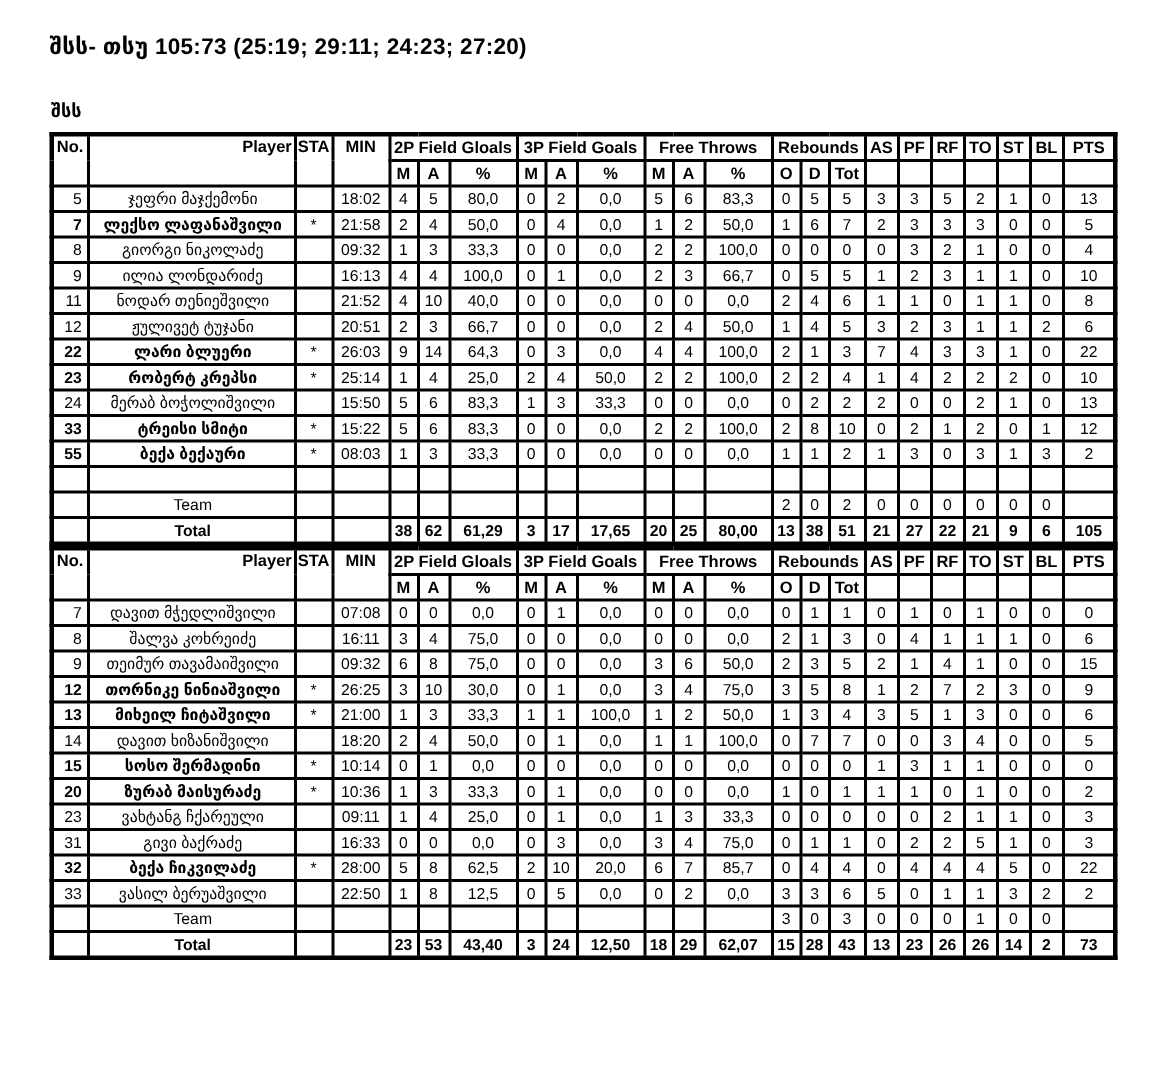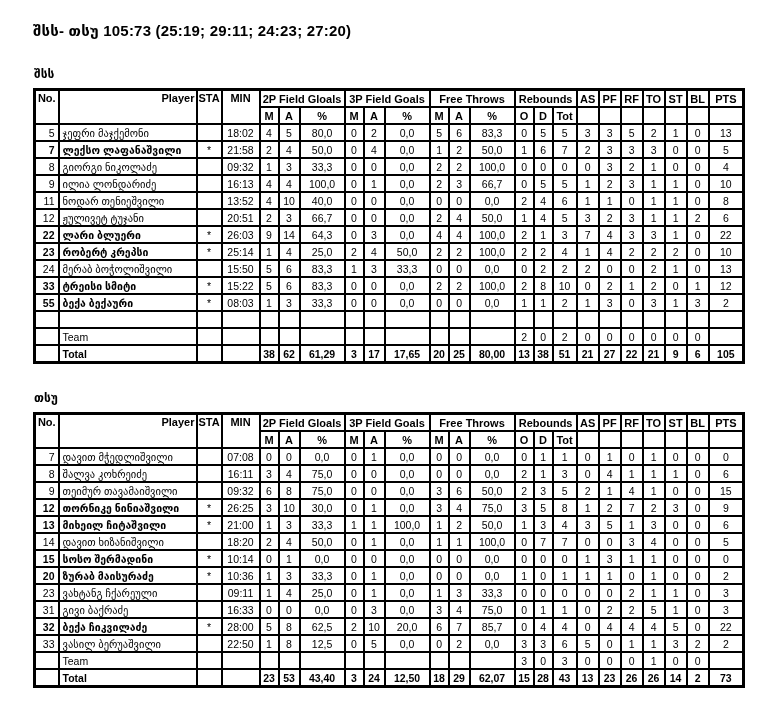--- a/index.html
+++ b/index.html
@@ -7,21 +7,21 @@
   .page{padding:22px 14px 0 33px;}
   .title{font-size:15px;font-weight:bold;margin:0;letter-spacing:.2px;}
   .team-label{font-size:12px;font-weight:bold;margin:27px 0 7px 1px;}
   table{border-collapse:collapse;table-layout:fixed;width:704px;border:3px solid #000;}
   th,td{border:2px solid #000;overflow:hidden;white-space:nowrap;}
   thead th{font-size:11px;font-weight:bold;text-align:center;padding:0 1px;height:15px;}
   thead th.tall{vertical-align:top;padding-top:1px;}
   thead th.c1{text-align:right;}
   tbody td{height:15px;font-size:10.5px;text-align:center;padding:0 1px;}
   tbody td.c0{text-align:right;padding-right:3px;}
-  tbody td.c1{text-align:left;padding-left:3px;}
+  tbody td.c1{text-align:center;padding-left:3px;}
   tr.starter td.c0,tr.starter td.c1{font-weight:bold;}
   tr.total td{font-weight:bold;}
   col.w-no{width:24px}col.w-player{width:138px}col.w-sta{width:25px}col.w-min{width:38px}
   col.w-m{width:19px}col.w-a{width:21px}col.w-pct{width:45px}
   col.w-o{width:19px}col.w-d{width:19px}col.w-tot{width:24px}
   col.w-s{width:22px}col.w-pts{width:35px}
 </style>
 </head>
 <body>
 
@@ -194,21 +194,21 @@
             <td class="c18">3</td>
             <td class="c19">1</td>
             <td class="c20">1</td>
             <td class="c21">0</td>
             <td class="c22">10</td>
           </tr>
           <tr>
             <td class="c0">11</td>
             <td class="c1">ნოდარ თენიეშვილი</td>
             <td class="c2"></td>
-            <td class="c3">13:52</td>
+            <td class="c3">21:52</td>
             <td class="c4">4</td>
             <td class="c5">10</td>
             <td class="c6">40,0</td>
             <td class="c7">0</td>
             <td class="c8">0</td>
             <td class="c9">0,0</td>
             <td class="c10">0</td>
             <td class="c11">0</td>
             <td class="c12">0,0</td>
             <td class="c13">2</td>
@@ -445,21 +445,20 @@
             <td class="c19">21</td>
             <td class="c20">9</td>
             <td class="c21">6</td>
             <td class="c22">105</td>
           </tr>
         </tbody>
     </table>
   </div>
 
   <div>
-    <p class="team-label">თსუ</p>
     <table>
       <colgroup>
         <col class="w-no">
           <col class="w-player">
           <col class="w-sta">
           <col class="w-min">
         <col class="w-m">
           <col class="w-a">
           <col class="w-pct">
         <col class="w-m">

